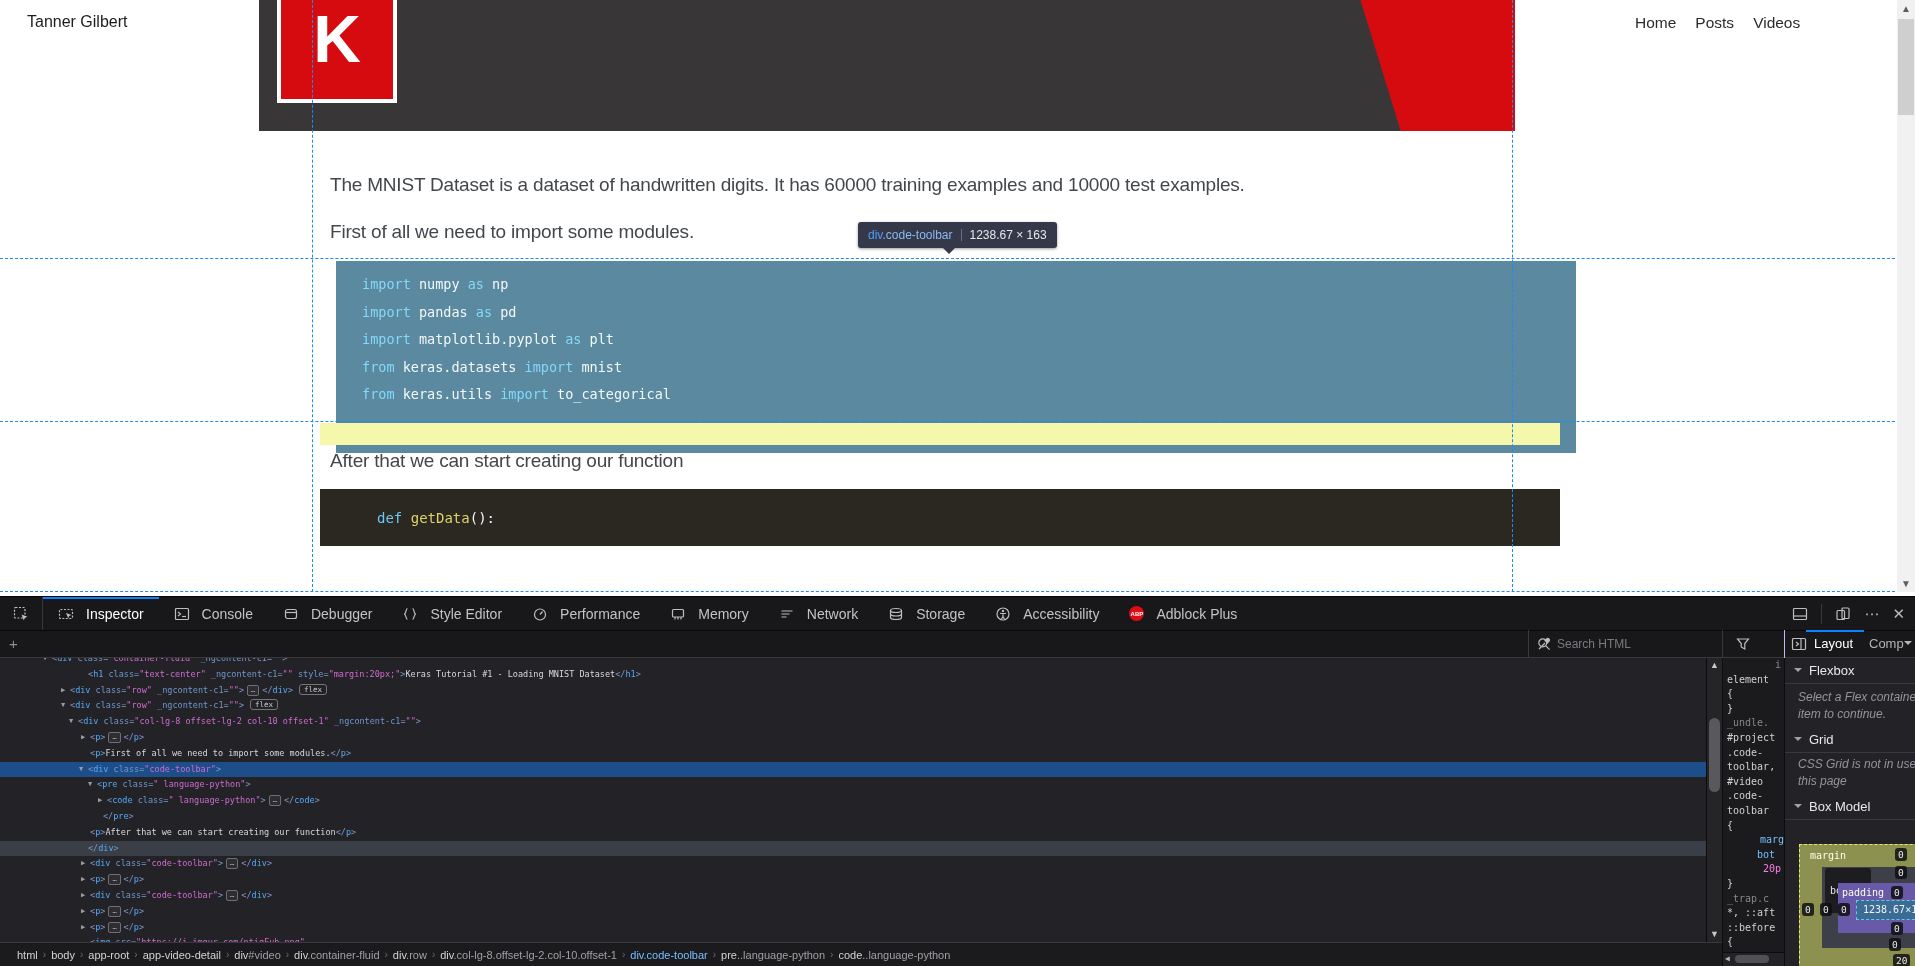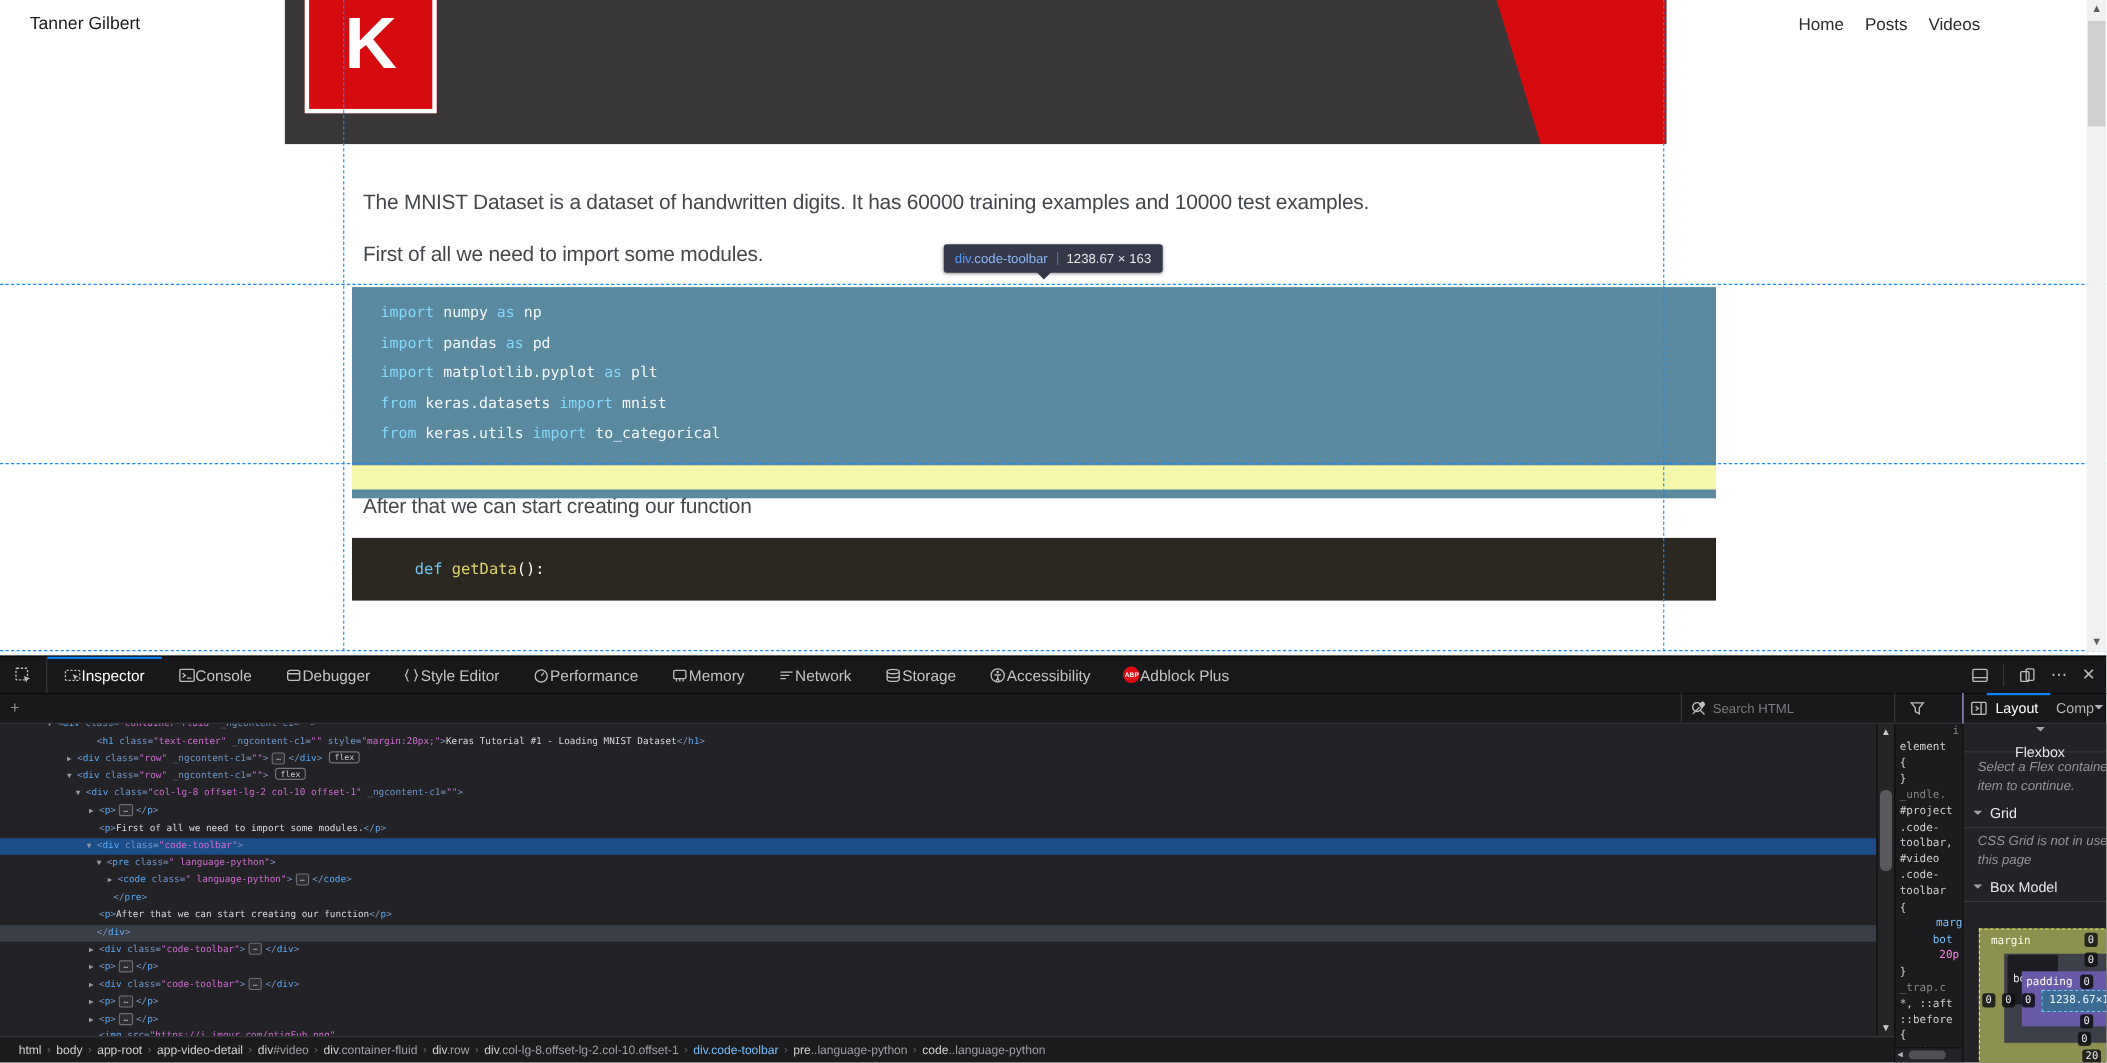--- a/index.html
+++ b/index.html
@@ -12,21 +12,21 @@
   .nav-item{cursor:pointer;}
   .banner{position:absolute;left:259px;top:0;width:1256px;height:131px;background:#393637;overflow:hidden;}
   .red-slice{position:absolute;left:1095px;top:0;width:161px;height:131px;background:#d60b10;
              clip-path:polygon(4% 0,100% 0,100% 100%,29% 100%);}
   .k-logo{position:absolute;left:18px;top:-17px;width:112px;height:112px;background:#d60b10;
           border:4px solid #fff;text-align:center;}
   .k-logo span{font-size:66px;line-height:104px;font-weight:bold;color:#fff;}
   .para{position:absolute;left:330px;font-size:19px;color:#43474c;letter-spacing:-.2px;white-space:nowrap;}
   .p1{top:139px;} .p1b{top:174px;} .p2{top:221px;} .p3{top:450px;} .p4{top:561px;}
   .mnist-link{color:#3f9ef5;cursor:pointer;}
-  .code1{position:absolute;left:320px;top:261px;width:1240px;height:192px;background:#5a89a0;
+  .code1{position:absolute;left:336px;top:261px;width:1240px;height:192px;background:#5a89a0;
          font-family:"DejaVu Sans Mono",monospace;font-size:13.5px;line-height:27.6px;
          padding:10px 0 0 26px;box-sizing:border-box;white-space:pre;}
   .code1 .ck{color:#84d9f8;} .code1 .cp{color:#f3f8f9;}
   .ystrip{position:absolute;left:320px;top:423px;width:1240px;height:22px;background:#f5f7ab;}
   .code2{position:absolute;left:320px;top:489px;width:1240px;height:57px;background:#2b2721;
          font-family:"DejaVu Sans Mono",monospace;font-size:14px;line-height:26px;
          padding:16px 0 4px 57px;box-sizing:border-box;white-space:pre;}
   .code2 .ck{color:#6ec6f2;} .code2 .cf{color:#ddd46a;} .code2 .cp{color:#f5f5f0;}
   .ov-v{position:absolute;top:0;height:592px;width:0;border-left:1px dashed #1d8cf2;}
   .ov-v1{left:312px;} .ov-v2{left:1512px;}
@@ -42,21 +42,21 @@
   .pg-scroll{position:absolute;left:1897px;top:0;width:18px;height:592px;background:#f1f1f1;}
   .pg-scroll .arr{position:absolute;left:0;width:18px;text-align:center;font-size:10px;color:#5e5e5e;}
   .pg-thumb{position:absolute;left:1px;top:19px;width:16px;height:96px;background:#cfcfcf;}
   
   .devtools{position:absolute;left:0;top:596px;width:1915px;height:370px;background:#18181a;
             color:#b1b1b3;font-size:12px;border-top:1px solid #050506;box-sizing:border-box;}
   .dt-toolbar{position:absolute;left:0;top:0;width:1915px;height:33px;border-bottom:1px solid #08080a;
               display:flex;align-items:stretch;}
   .picker-box{width:42px;display:flex;align-items:center;justify-content:center;border-right:1px solid #38383d;}
   .dt-tabs{display:flex;align-items:stretch;}
-  .dt-tab{display:flex;align-items:center;gap:0;padding:0 15px;position:relative;font-size:14px;color:#c3c3c7;cursor:pointer;}
+  .dt-tab{display:flex;align-items:center;gap:12px;padding:0 15px;position:relative;font-size:14px;color:#c3c3c7;cursor:pointer;}
   .dt-tab.active{color:#fff;}
   .dt-tab.active::before{content:"";position:absolute;left:0;top:0;right:0;height:2px;background:#0a84ff;}
   .dt-right{position:absolute;right:10px;top:0;height:33px;display:flex;align-items:center;gap:13px;}
   .vsep{width:0;height:20px;border-left:1px solid #38383d;}
   .glyph{font-size:15px;color:#b9b9be;cursor:pointer;line-height:1;}
   .icon{display:inline-flex;width:16px;height:16px;}
   .icon svg{width:16px;height:16px;stroke:#bdbdc2;fill:none;stroke-width:1.2;}
   .abp{width:15px;height:15px;border-radius:50%;background:#dd0b12;color:#fff;font-weight:bold;
        font-size:6px;display:flex;align-items:center;justify-content:center;letter-spacing:0;}
   .dt-row2{position:absolute;left:0;top:33px;width:1915px;height:28px;border-bottom:1px solid #39393d;box-sizing:border-box;}
@@ -107,21 +107,21 @@
   .rules-hscroll .arr{position:absolute;left:2px;top:1px;font-size:8px;color:#b5b5ba;}
   .rules-hthumb{position:absolute;left:12px;top:2px;width:34px;height:8px;background:#505055;border-radius:4px;}
   
   .lpanel{position:absolute;left:1784px;top:0;right:0;bottom:0;background:#232327;border-left:1px solid #0c0c0d;
           box-sizing:border-box;overflow:hidden;}
   .lp-head{position:absolute;left:0;right:0;height:26px;display:flex;align-items:center;gap:7px;padding-left:9px;
            border-bottom:1px solid #39393d;box-sizing:border-box;cursor:pointer;}
   .lp-title{color:#e8e8ea;font-size:13px;}
   .twisty{width:0;height:0;border:4px solid transparent;border-top-color:#a0a0a5;margin-top:3px;}
   .lp-msg{position:absolute;left:13px;font-size:12px;font-style:italic;color:#94949a;line-height:17px;white-space:nowrap;}
-  .fx-head{top:0;flex-direction:column;} .fx-msg{top:31px;}
+  .fx-head{top:0;} .fx-msg{top:31px;}
   .gr-head{top:69px;} .gr-msg{top:98px;}
   .bm-head{top:136px;}
   
   .bm{position:absolute;left:14px;top:186px;width:164px;height:140px;background:#8d9150;
       border:1px dashed #e6e961;box-sizing:border-box;font-family:"DejaVu Sans Mono",monospace;}
   .bm-label{position:absolute;color:#fdfde8;font-size:10px;}
   .bm-border{position:absolute;left:22px;top:22px;width:200px;height:81px;background:#3e4049;}
   .bm-padding{position:absolute;left:38px;top:38px;width:200px;height:50px;background:#685aa8;}
   .bm-content{position:absolute;left:56px;top:55px;width:150px;height:20px;background:#3c6c94;
               border:1px dashed #69c8ea;box-sizing:border-box;color:#eef4f8;font-size:10px;line-height:18px;padding-left:6px;}

